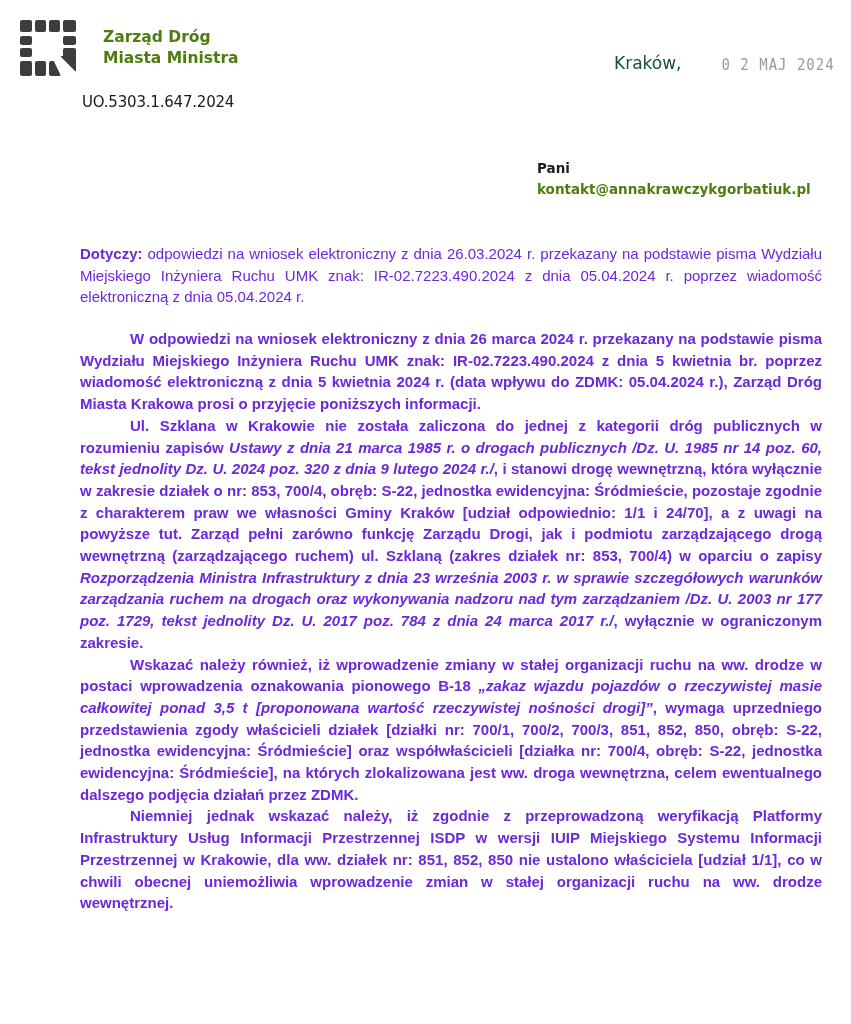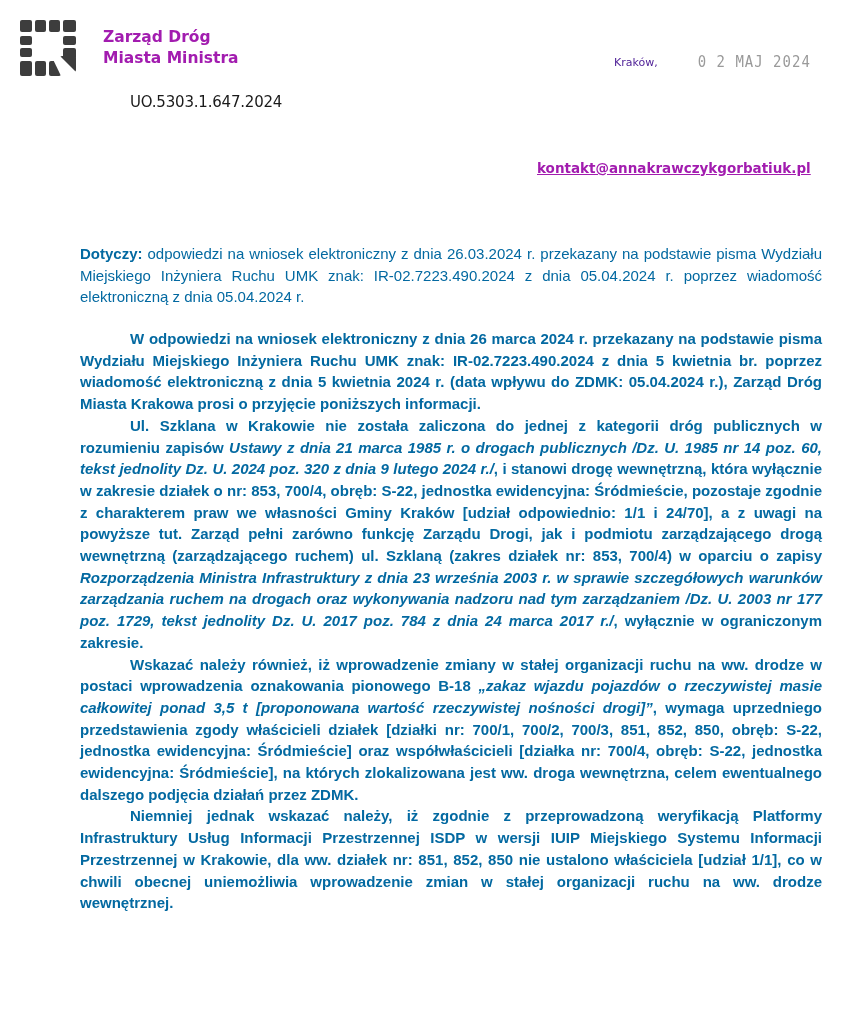--- a/index.html
+++ b/index.html
@@ -6,41 +6,41 @@
   body {
     width: 851px; height: 1024px; overflow: hidden; position: relative;
     font-family: "Liberation Sans", "DejaVu Sans", sans-serif;
     color: #1f1f1f;
   }
   .logo-block { position: absolute; left: 20px; top: 20px; display: flex; align-items: center; }
   .logo-mark { width: 56px; height: 56px; position: relative; }
   .logo-mark .cell { position: absolute; background: #3d3d3d; border-radius: 2px; }
   .logo-name {
     margin-left: 27px; font-family: "DejaVu Sans", sans-serif; font-weight: bold;
-    font-size: 15.5px; line-height: 21px; color: #a21caf;
+    font-size: 15.5px; line-height: 21px; color: #4d7c0f;
   }
   .logo-name div { white-space: nowrap; }
   .ref {
     position: absolute; left: 82px; top: 93px; font-size: 15px; color: #1a1a1a;
-    font-family: "DejaVu Sans", sans-serif; letter-spacing: -0.2px; margin-left: 48px;
+    font-family: "DejaVu Sans", sans-serif; letter-spacing: -0.2px;
   }
   .place-date { position: absolute; left: 614px; top: 53px; font-size: 14.5px; display: flex; align-items: baseline; }
-  .place { font-family: "DejaVu Sans", sans-serif; font-size: 11px; color: #4c1d95; }
+  .place { font-family: "DejaVu Sans", sans-serif; font-size: 17px; color: #14532d; }
   .stamp {
     margin-left: 40px; font-family: "DejaVu Sans Mono", monospace; font-size: 14px;
     color: #9a9a9a; letter-spacing: 1px; transform: scaleY(1.15);
   }
   .recipient {
     position: absolute; left: 537px; top: 158px; font-family: "DejaVu Sans", sans-serif;
     font-weight: bold; font-size: 13.5px; line-height: 21px; color: #1c1c1c;
   }
-  .recipient a { color: #a21caf; text-decoration: underline; }
+  .recipient a { color: #4d7c0f; }
   .body-text {
     position: absolute; left: 80px; width: 742px; font-family: "Liberation Sans", sans-serif;
-    font-size: 15px; line-height: 21.7px; color: #0369a1; text-align: justify;
+    font-size: 15px; line-height: 21.7px; color: #6d28d9; text-align: justify;
   }
   .subject { top: 243px; }
   .subject b { font-weight: bold; }
   .letter-body { top: 328px; font-weight: bold; }
   .letter-body p { margin: 0; text-indent: 50px; }
   .letter-body i { font-style: italic; margin-top: 12px; }
 </style>
 </head>
 <body>
 
@@ -70,20 +70,21 @@
 </div>
 
 <div class="ref">UO.5303.1.647.2024</div>
 
 <div class="place-date">
   <span class="place">Kraków,</span>
   <span class="stamp">0 2 MAJ 2024</span>
 </div>
 
 <div class="recipient">
+  <div>Pani</div>
   <div><a>kontakt@annakrawczykgorbatiuk.pl</a></div>
 </div>
 
 <div class="body-text subject">
   <b>Dotyczy:</b><span> odpowiedzi na wniosek elektroniczny z dnia 26.03.2024 r. przekazany na podstawie pisma Wydziału Miejskiego Inżyniera Ruchu UMK znak: IR-02.7223.490.2024 z dnia 05.04.2024 r. poprzez wiadomość elektroniczną z dnia 05.04.2024 r.</span>
 </div>
 
 <div class="body-text letter-body">
   <p>W odpowiedzi na wniosek elektroniczny z dnia 26 marca 2024 r. przekazany na podstawie pisma Wydziału Miejskiego Inżyniera Ruchu UMK znak: IR-02.7223.490.2024 z dnia 5 kwietnia br. poprzez wiadomość elektroniczną z dnia 5 kwietnia 2024 r. (data wpływu do ZDMK: 05.04.2024 r.), Zarząd Dróg Miasta Krakowa prosi o przyjęcie poniższych informacji.</p>
   <p><span>Ul. Szklana w Krakowie nie została zaliczona do jednej z kategorii dróg publicznych w rozumieniu zapisów </span><i>Ustawy z dnia 21 marca 1985 r. o drogach publicznych /Dz. U. 1985 nr 14 poz. 60, tekst jednolity Dz. U. 2024 poz. 320 z dnia 9 lutego 2024 r./</i><span>, i stanowi drogę wewnętrzną, która wyłącznie w zakresie działek o nr: 853, 700/4, obręb: S-22, jednostka ewidencyjna: Śródmieście, pozostaje zgodnie z charakterem praw we własności Gminy Kraków [udział odpowiednio: 1/1 i 24/70], a z uwagi na powyższe tut. Zarząd pełni zarówno funkcję Zarządu Drogi, jak i podmiotu zarządzającego drogą wewnętrzną (zarządzającego ruchem) ul. Szklaną (zakres działek nr: 853, 700/4) w oparciu o zapisy </span><i>Rozporządzenia Ministra Infrastruktury z dnia 23 września 2003 r. w sprawie szczegółowych warunków zarządzania ruchem na drogach oraz wykonywania nadzoru nad tym zarządzaniem /Dz. U. 2003 nr 177 poz. 1729, tekst jednolity Dz. U. 2017 poz. 784 z dnia 24 marca 2017 r./</i><span>, wyłącznie w ograniczonym zakresie.</span></p>

